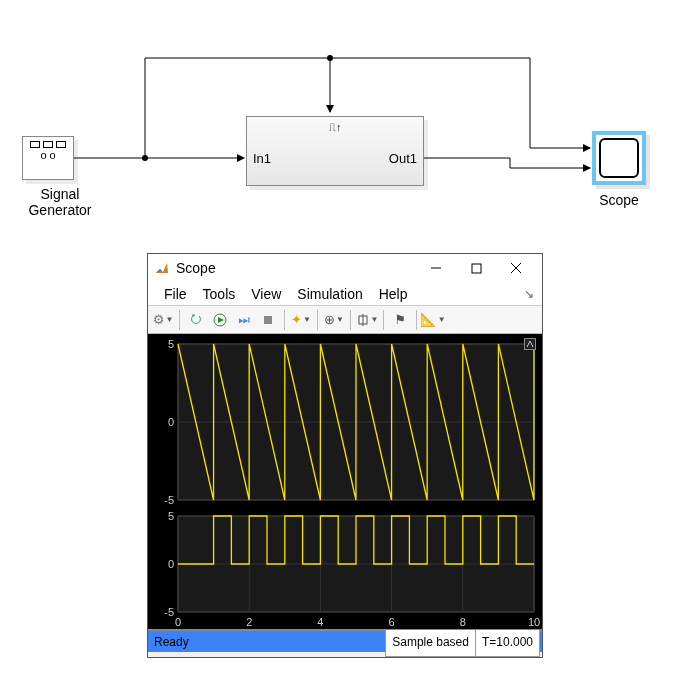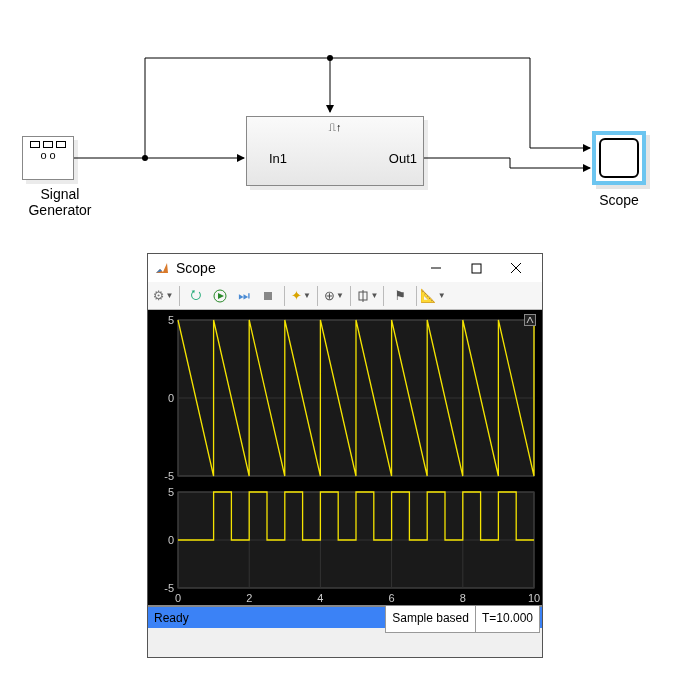--- a/index.html
+++ b/index.html
@@ -138,21 +138,21 @@
           <span class="o">o</span>
           <span class="o">o</span>
         </div>
     </div>
   </div>
   <div class="blk-label" style="left:0px;top:186px;width:96px;white-space:pre-line;margin-left:12px;">Signal
 Generator</div>
 
   <div class="blk" style="left:246px;top:116px;width:178px;height:70px;background:linear-gradient(#fafafa,#e6e6e6);">
     <span class="trig-icon" style="left:50%;top:4px;transform:translateX(-50%);">⎍↑</span>
-    <span class="port-txt" style="left:6px;top:34px;margin-left:16px;">In1</span>
+    <span class="port-txt" style="left:6px;top:34px;">In1</span>
     <span class="port-txt" style="right:6px;top:34px;">Out1</span>
   </div>
 
   <div class="blk scope-blk" style="left:592px;top:131px;width:54px;height:54px;">
     <div class="scope-inner"></div>
   </div>
   <div class="blk-label" style="left:586px;top:192px;width:66px;">Scope</div>
 </div>
 
 <div class="scope-win">
@@ -178,20 +178,28 @@
         </div>
       <div class="win-btn">
           <svg width="12" height="12">
             <line x1="1" y1="1" x2="11" y2="11" stroke="#000"></line>
             <line x1="11" y1="1" x2="1" y2="11" stroke="#000"></line>
           </svg>
         </div>
     </div>
   </div>
 
+  <div class="menu-bar">
+    <span class="menu-item">File</span>
+    <span class="menu-item">Tools</span>
+    <span class="menu-item">View</span>
+    <span class="menu-item">Simulation</span>
+    <span class="menu-item">Help</span>
+    <span class="menu-right">↘</span>
+  </div>
 
   <div class="tool-bar">
     <div class="tb-btn">
         <span style="color:#777">⚙</span>
         <span class="tb-drop">▼</span>
       </div>
     <div class="tb-sep"></div>
     <div class="tb-btn">
         <span style="color:#2a7">⭮</span>
       </div>

